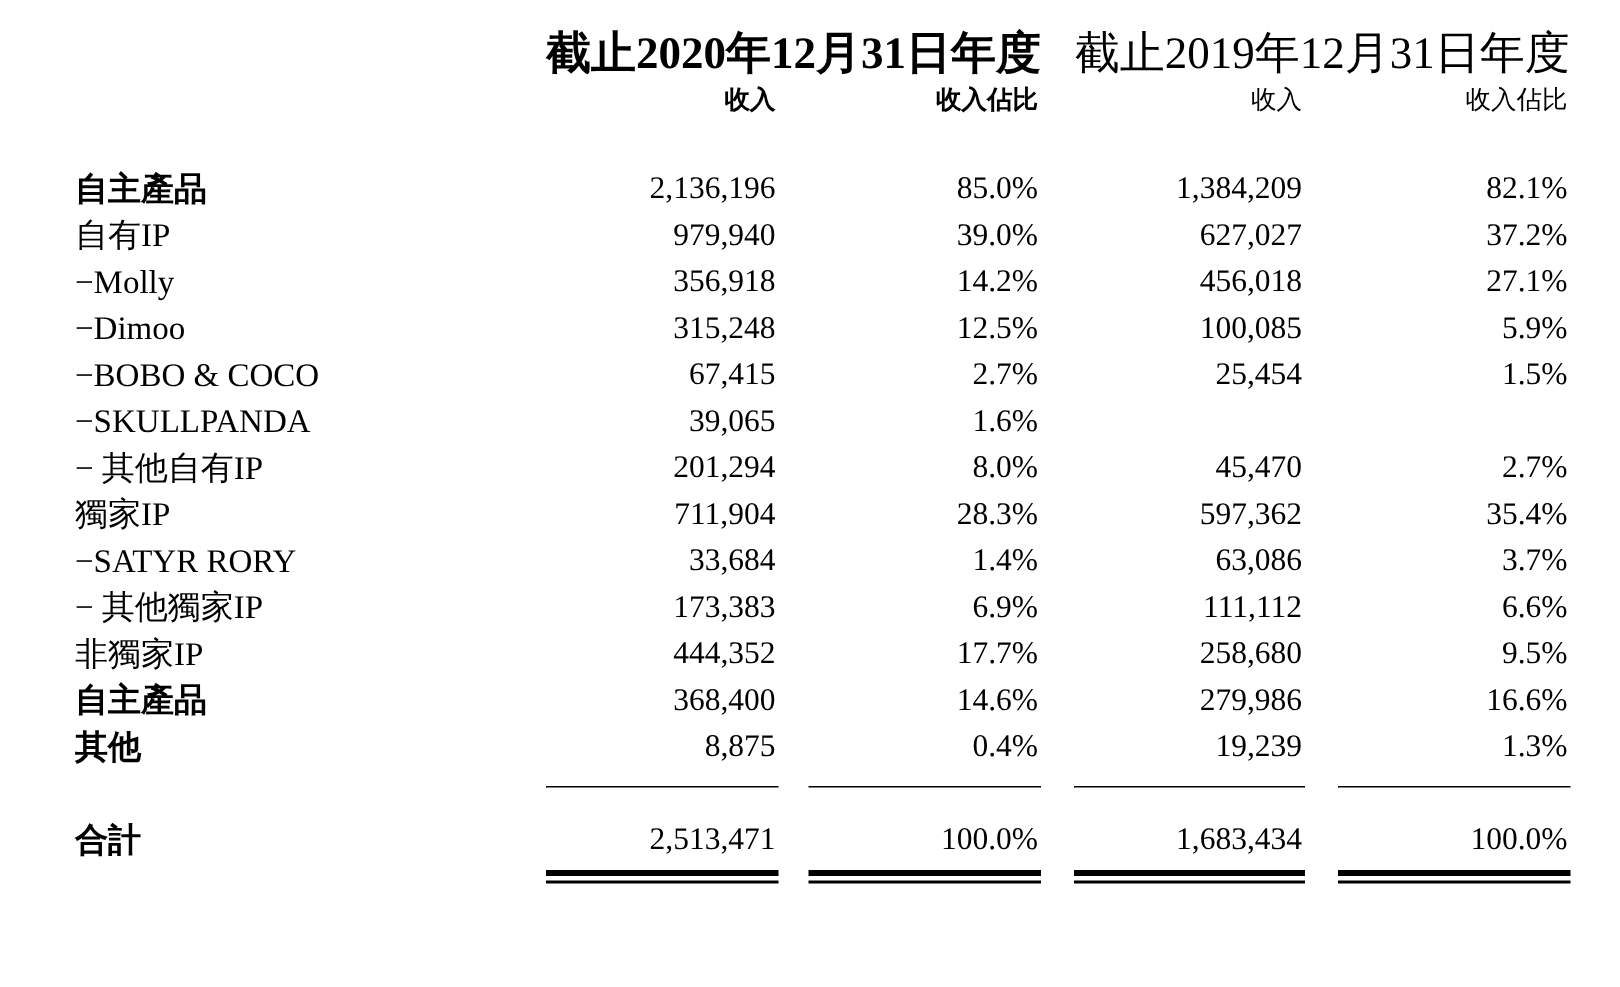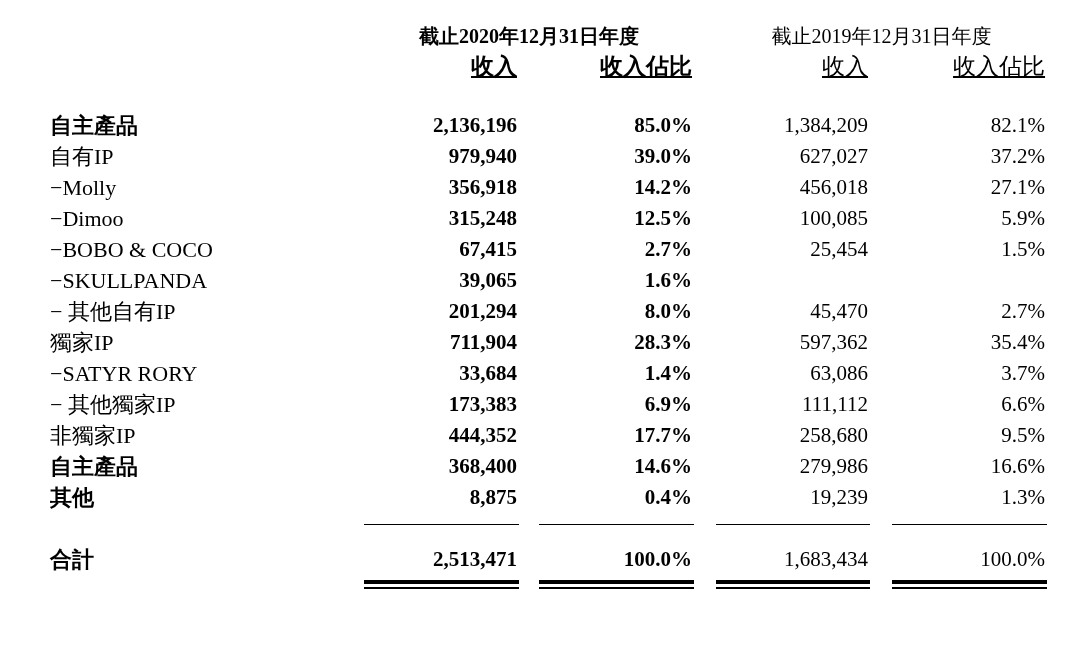--- a/index.html
+++ b/index.html
@@ -3,33 +3,33 @@
 <meta charset="utf-8">
 <style>
   * { margin:0; padding:0; box-sizing:border-box; }
   html,body { width:1080px; height:658px; background:#ffffff; overflow:hidden; }
   body { font-family:"Liberation Serif","DejaVu Serif",serif; color:#000; }
 
   table.fin { border-collapse:collapse; table-layout:fixed; margin:20px 0 0 50px; width:997px; }
   td { padding:0; vertical-align:bottom; }
 
   tr.group-header td { height:32px; }
-  .group-title { font-size:20px; text-align:center; line-height:32px; white-space:nowrap; }
+  .group-title { font-size:30px; text-align:center; line-height:32px; white-space:nowrap; }
   .bold { font-weight:bold; }
 
   tr.col-header td { height:30px; }
-  .subhead { font-size:23px; text-align:right; line-height:30px; padding-right:2px; white-space:nowrap;text-decoration:underline; }
+  .subhead { font-size:17px; text-align:right; line-height:30px; padding-right:2px; white-space:nowrap; }
 
   tr.spacer-a td { height:28px; }
   tr.spacer-b td { height:18px; }
 
   tr.data-row td { height:31px; }
   .label-cell { font-size:22px; line-height:31px; text-align:left; white-space:nowrap;margin-left:28px; }
   .num { font-size:21px; line-height:31px; text-align:right; padding-right:2px; white-space:nowrap; }
-  .w2020 { font-weight:bold; }
+  .w2020 { font-weight:normal; }
 
   tr.rule-row td { height:12px; }
   .single-rule { border-top:1.5px solid #000; height:0; margin-top:6px; }
 
   tr.total-row td { height:32px; }
 
   tr.dblrule-row td { height:14px; }
   .double-rule { margin-top:3px; height:9px; border-top:4px solid #000; border-bottom:2px solid #000; }
 </style>
 </head>

